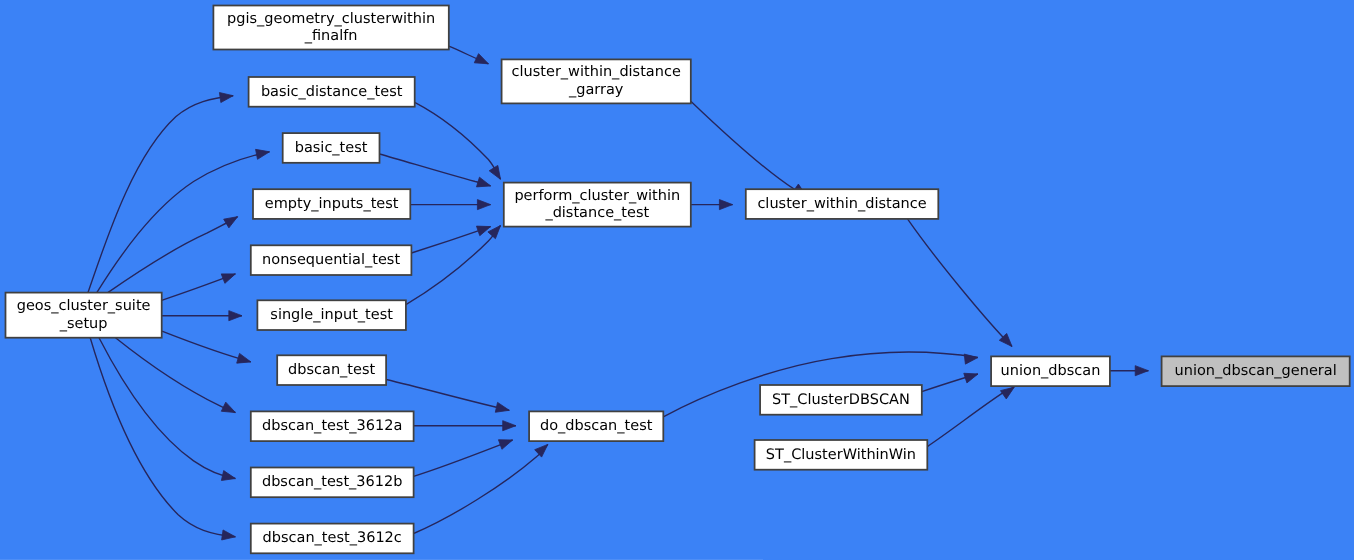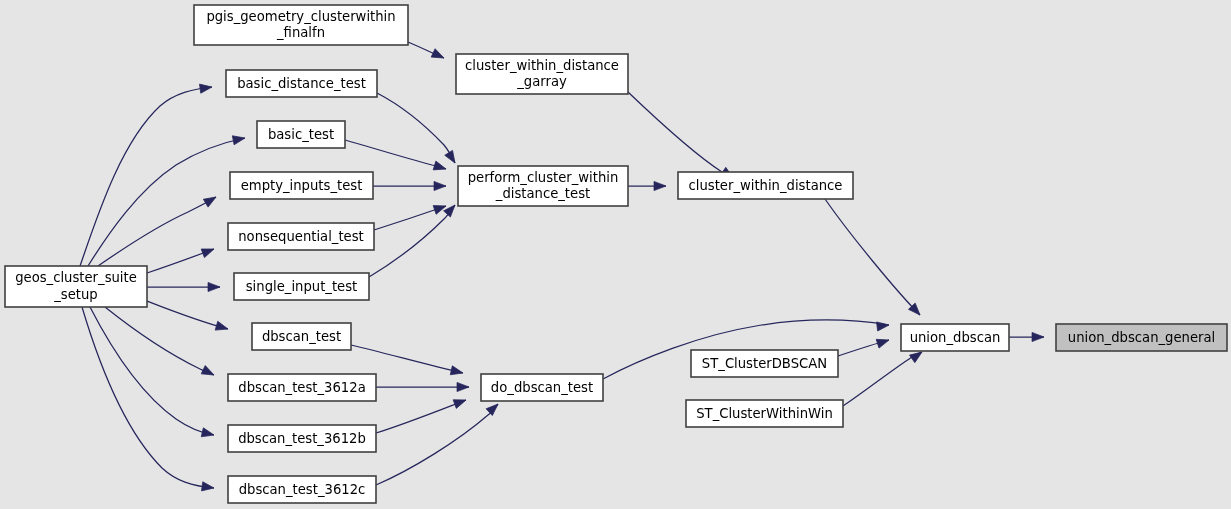--- a/index.html
+++ b/index.html
@@ -4,21 +4,21 @@
 <style>
   html, body {
     margin: 0;
     padding: 0;
     background: #ffffff;
   }
   #graph-root {
     position: relative;
     width: 1231px;
     height: 509px;
-    background: #e5e5e5;
+    background: #3b82f6;
     font-family: "DejaVu Sans", "Liberation Sans", sans-serif;
     overflow: hidden;
   }
   #callgraph-svg {
     position: absolute;
     top: 0;
     left: 0;
     width: 1231px;
     height: 509px;
     display: block;

